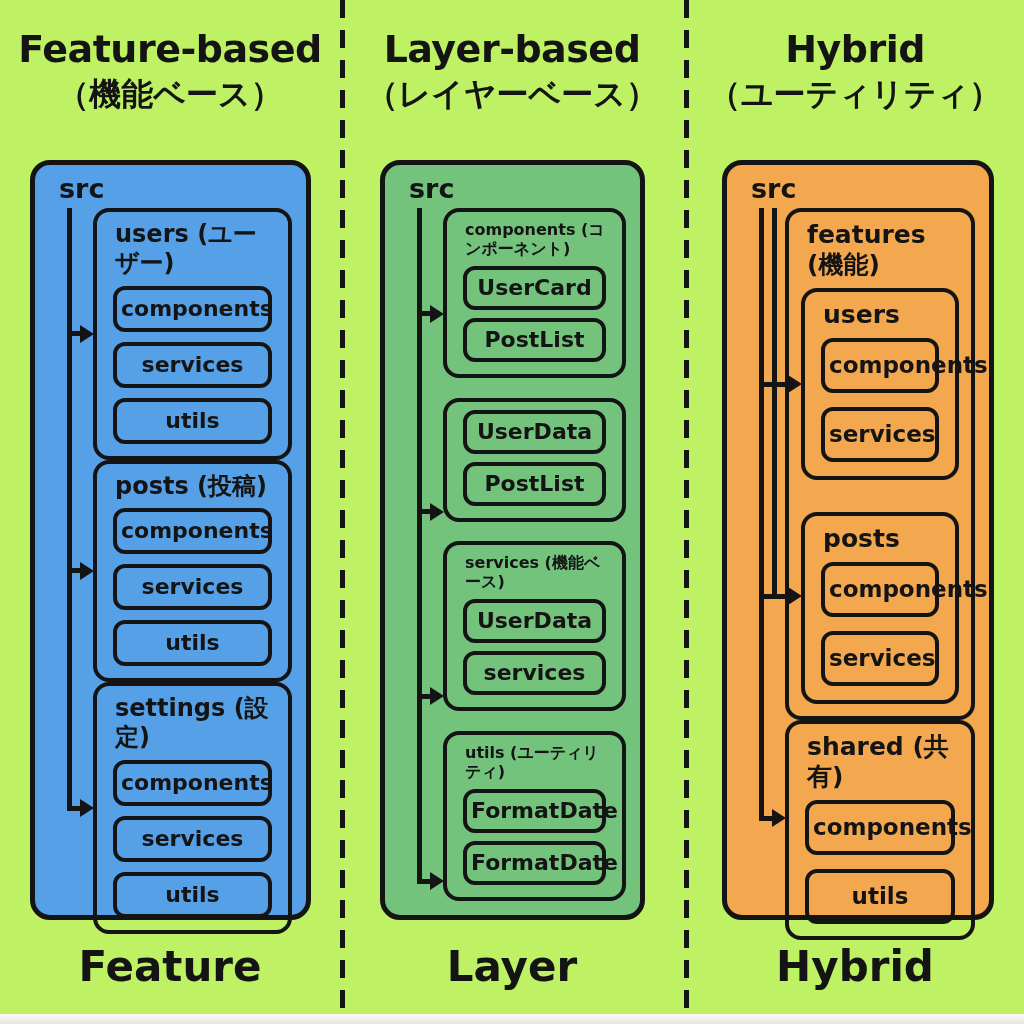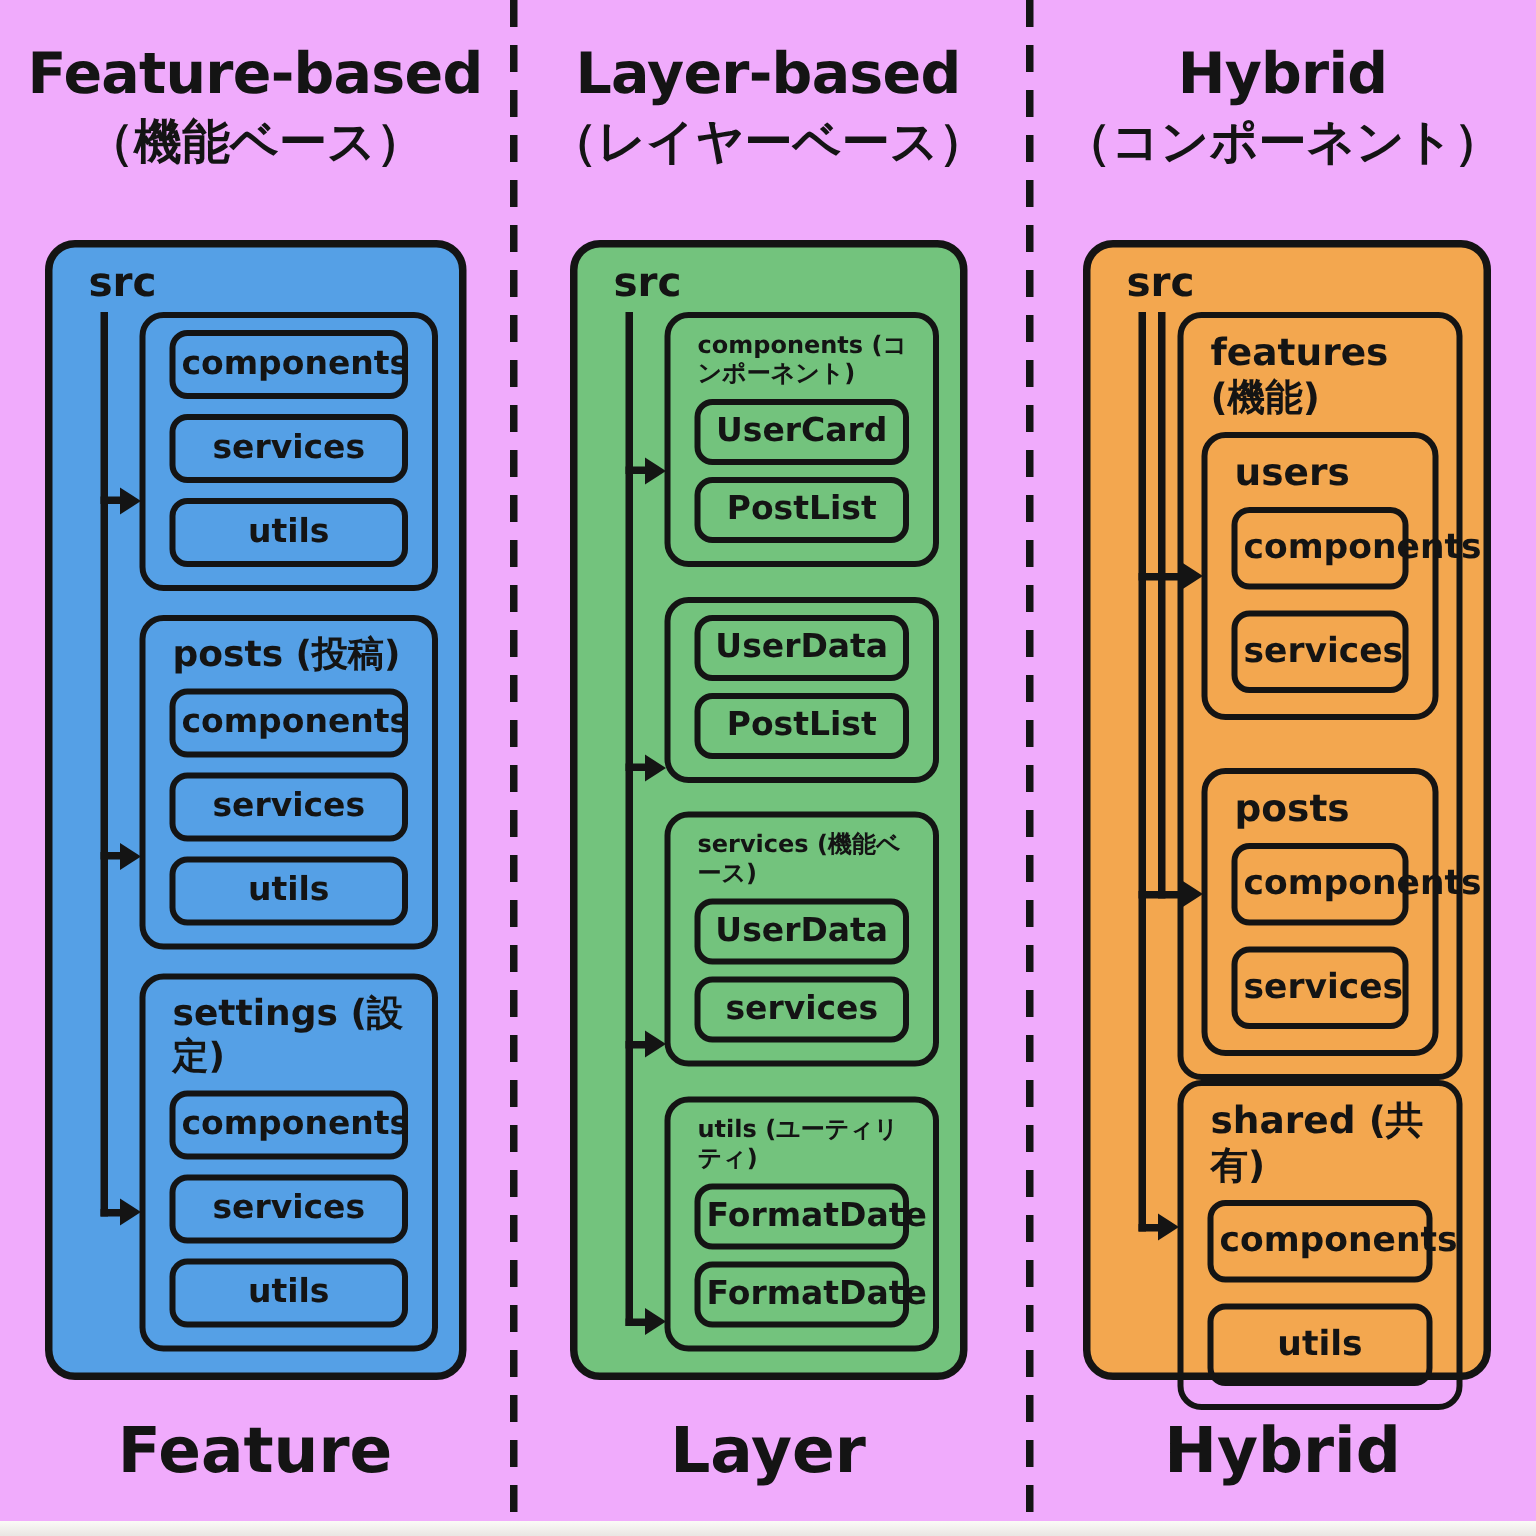--- a/index.html
+++ b/index.html
@@ -1,18 +1,18 @@
 <!DOCTYPE html>
 <html><head>
 <meta charset="utf-8">
 <style>
   html,body { margin:0; padding:0; }
   .canvas {
     position:relative; width:1024px; height:1024px; overflow:hidden;
-    background:#f0abfc; color:#141414;
+    background:#bef264; color:#141414;
     font-family:"DejaVu Sans","Liberation Sans",sans-serif;
   }
   .divider {
     position:absolute; top:0; bottom:0; width:5px;
     background:repeating-linear-gradient(to bottom,#141414 0 18px,transparent 18px 30px);
   }
   #divider-1 { left:340px; }
   #divider-2 { left:684px; }
 
   .col-header { position:absolute; top:26px; text-align:center; font-weight:800; line-height:1.25; }
@@ -89,27 +89,28 @@
   <div class="col-header" id="header-feature">
     <div class="l1">Feature-based</div>
     <div class="l2">（機能ベース）</div>
   </div>
   <div class="col-header" id="header-layer">
     <div class="l1">Layer-based</div>
     <div class="l2">（レイヤーベース）</div>
   </div>
   <div class="col-header" id="header-hybrid">
     <div class="l1">Hybrid</div>
-    <div class="l2">（コンポーネント）</div>
+    <div class="l2">（ユーティリティ）</div>
   </div>
 
   <div class="panel" id="panel-feature" style="background: rgb(85, 160, 230);">
     <div class="src-label">src</div>
     <div class="tree" id="tree-0">
         <div class="section">
+          <div class="section-title">users (ユーザー)</div>
           <div class="kids">
             <div class="child-box">components</div>
             <div class="child-box">services</div>
             <div class="child-box">utils</div>
           </div>
         </div>
         <div class="section">
           <div class="section-title">posts (投稿)</div>
           <div class="kids">
             <div class="child-box">components</div>

